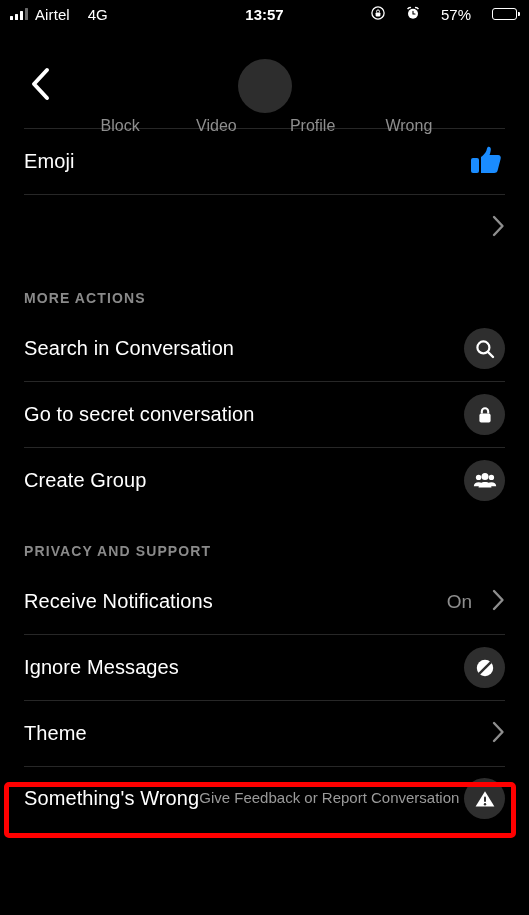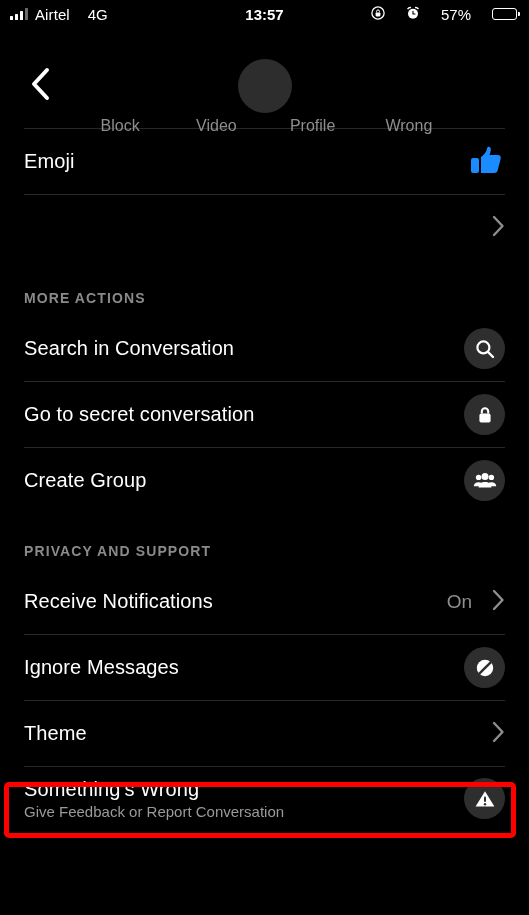--- a/index.html
+++ b/index.html
@@ -67,21 +67,21 @@
   
   .list { padding:0; }
   .row {
     position:relative; height:65px;
     display:flex; align-items:center;
     padding:0 24px;
   }
   .row.tall { height:63px; }
   .row-label { color:#fff; font-size:20px; letter-spacing:0.1px; }
   .row-sub { color:#9a9a9a; font-size:15px; margin-top:2px; }
-  .row-text { display:flex; flex-direction:column; justify-content:flex-start; }
+  .row-text { display:flex; justify-content:flex-start; }
   .row-right {
     margin-left:auto; display:flex; align-items:center; gap:20px;
   }
   .row-value { color:#8e8e8e; font-size:19px; }
   .divider {
     height:1px; background:#272727;
     margin:0 24px;
   }
   .section-head {
     color:#8a8a8a; font-size:14px; font-weight:bold;

